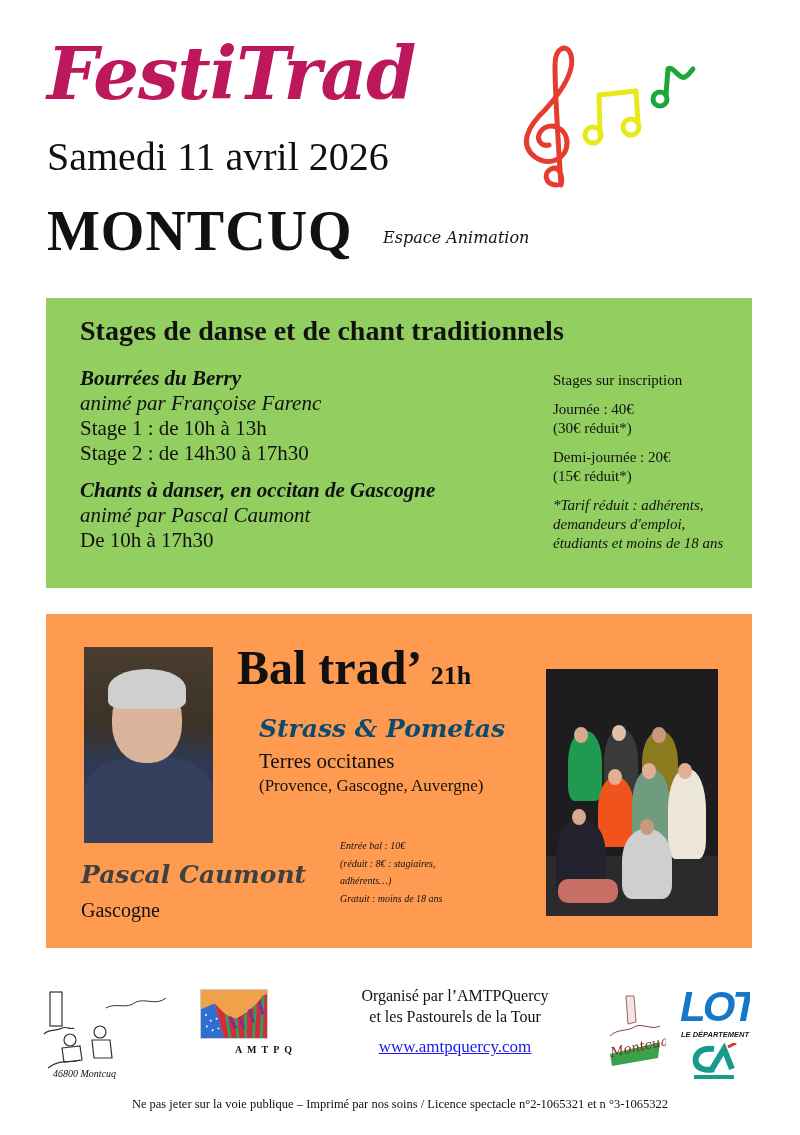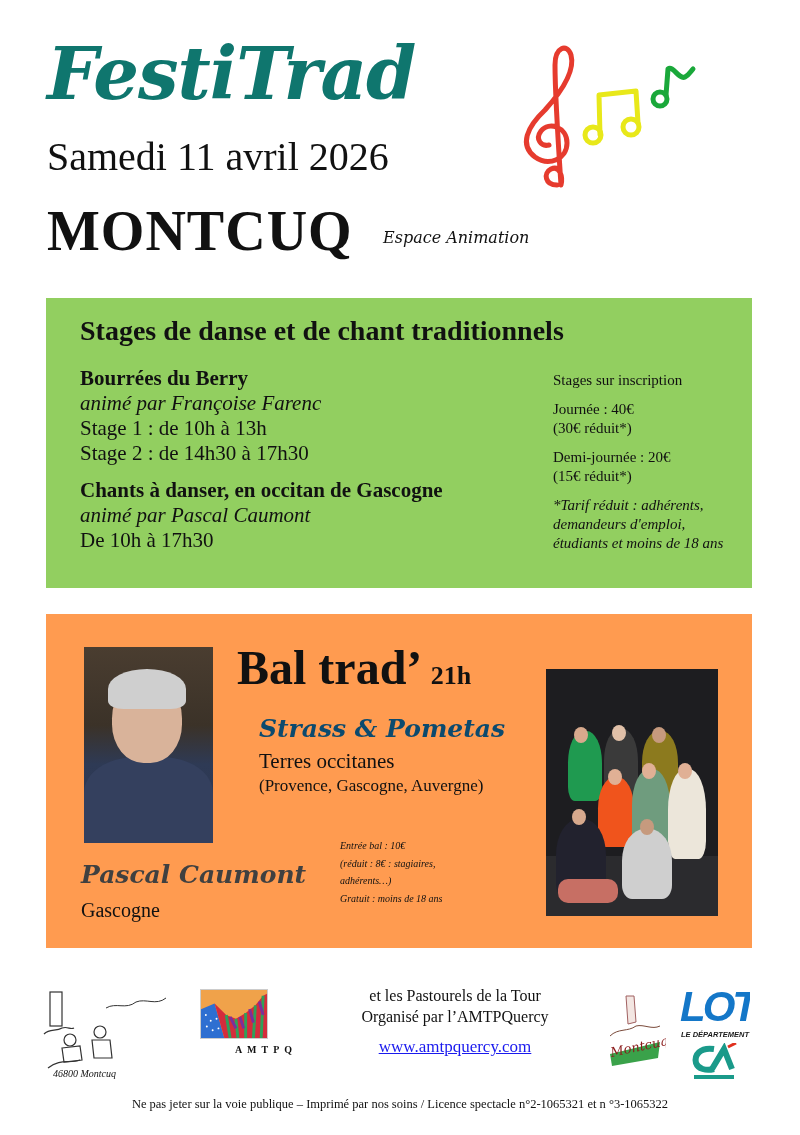--- a/index.html
+++ b/index.html
@@ -1,29 +1,29 @@
 <!DOCTYPE html>
 <html><head>
 <meta charset="utf-8">
 <style>
   * { box-sizing: border-box; margin: 0; padding: 0; }
   html, body { width: 800px; height: 1135px; background: #ffffff; overflow: hidden; }
   body { position: relative; font-family: "DejaVu Serif", serif; color: #111; }
   .abs { position: absolute; }
 
-  .title { left: 47px; top: 38px; font-family: "DejaVu Serif", serif; font-weight: bold; font-style: italic; font-size: 72px; letter-spacing: -1px; line-height: 1; color: #0f766e; }
+  .title { left: 47px; top: 38px; font-family: "DejaVu Serif", serif; font-weight: bold; font-style: italic; font-size: 72px; letter-spacing: -1px; line-height: 1; color: #be185d; }
   .date { left: 47px; top: 137px; font-family: "Liberation Serif", serif; font-size: 40px; line-height: 1; }
   .city { left: 47px; top: 203px; font-family: "Liberation Serif", serif; font-weight: bold; font-size: 56px; line-height: 1; letter-spacing: 1px; }
   .venue { left: 383px; top: 230px; font-family: "DejaVu Serif", serif; font-style: italic; font-size: 16px; line-height: 1; }
   .music { left: 505px; top: 35px; width: 210px; height: 170px; }
 
   .green-box { left: 46px; top: 298px; width: 706px; height: 290px; background: #92cf60; }
   .green-h { left: 80px; top: 316px; font-family: "Liberation Serif", serif; font-weight: bold; font-size: 28px; line-height: 1.1; }
   .stage-col { left: 80px; top: 366px; font-family: "Liberation Serif", serif; font-size: 21px; line-height: 25px; }
-  .stage-col .bi { font-weight: bold; }
+  .stage-col .bi { font-weight: bold; font-style: italic; }
   .stage-col .it { font-style: italic; }
   .stage-col .gap { height: 12px; }
   .price-col { left: 520px; top: 371px; font-family: "Liberation Serif", serif; font-size: 15px; line-height: 19px; margin-left: 33px; }
   .price-col .gap { height: 10px; }
   .price-col .it { font-style: italic; }
 
   .orange-box { left: 46px; top: 614px; width: 706px; height: 334px; background: #ff9b50; }
   .photo1 { left: 84px; top: 647px; width: 129px; height: 196px; background: linear-gradient(180deg,#4a3d30 0%,#3b3228 40%,#2e3a55 60%,#2a3550 100%); overflow: hidden; }
   .photo1 .face { position:absolute; left:28px; top:30px; width:70px; height:86px; border-radius:48% 48% 45% 45%; background:#d9b39a; }
   .photo1 .hair { position:absolute; left:24px; top:22px; width:78px; height:40px; border-radius:50% 50% 20% 20%; background:#cfcfcf; }
@@ -174,22 +174,22 @@
       <circle cx="10" cy="32" r="1"></circle>
       <circle cx="6" cy="38" r="1"></circle>
       <circle cx="12" cy="42" r="1"></circle>
       <circle cx="16" cy="30" r="1"></circle>
       <circle cx="18" cy="40" r="1"></circle>
     </g>
 </svg>
 <div class="abs logo-amtpq-txt">AMTPQ</div>
 
 <div class="abs org">
+  <div>Organisé par l’AMTPQuercy</div>
   <div>et les Pastourels de la Tour</div>
-  <div>Organisé par l’AMTPQuercy</div>
 </div>
 <div class="abs info">
   <a>www.amtpquercy.com</a>
 </div>
 
 <svg class="abs logo-montcuq" viewBox="0 0 62 78">
   <path d="M22 4 L30 4 L32 30 L24 32 Z" fill="#f3e6e2" stroke="#a06060" stroke-width="1"></path>
   <path d="M6 44 C14 36 24 40 32 34 C40 32 48 38 56 34" fill="none" stroke="#7a4a3a" stroke-width="1"></path>
   <path d="M6 62 L56 50 L54 66 L8 74 Z" fill="#3aa24a"></path>
   <text x="6" y="60" font-family="DejaVu Serif, serif" font-style="italic" font-size="13" fill="#8a1a1a" transform="rotate(-12 30 55)">Montcuq</text>

